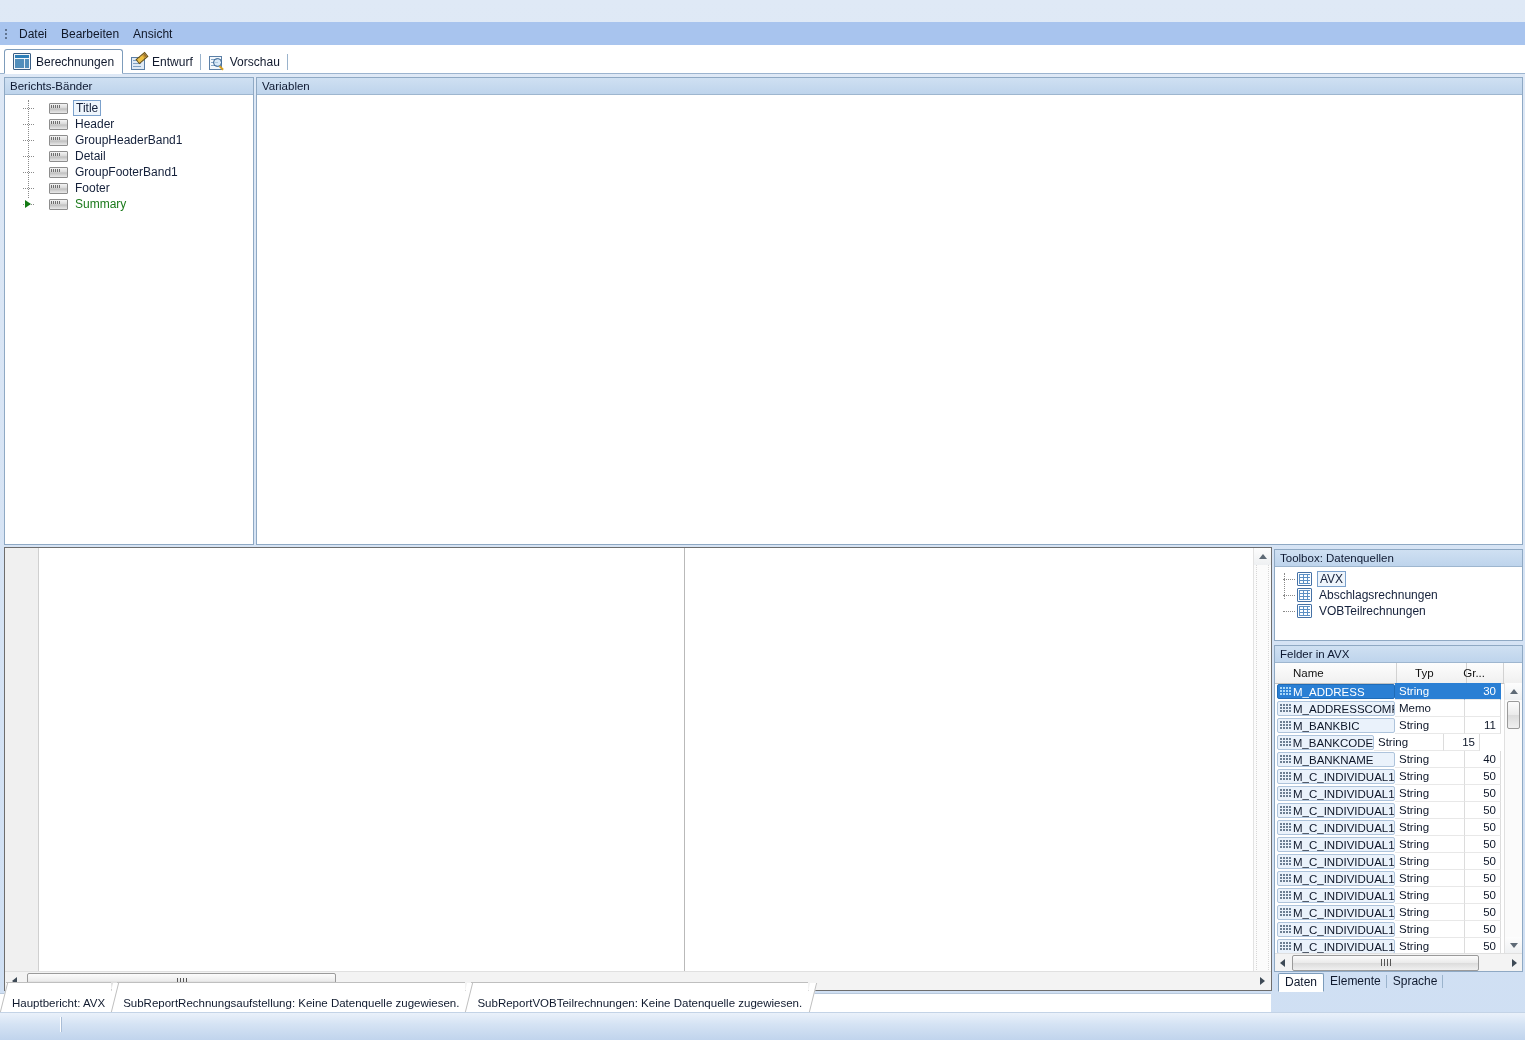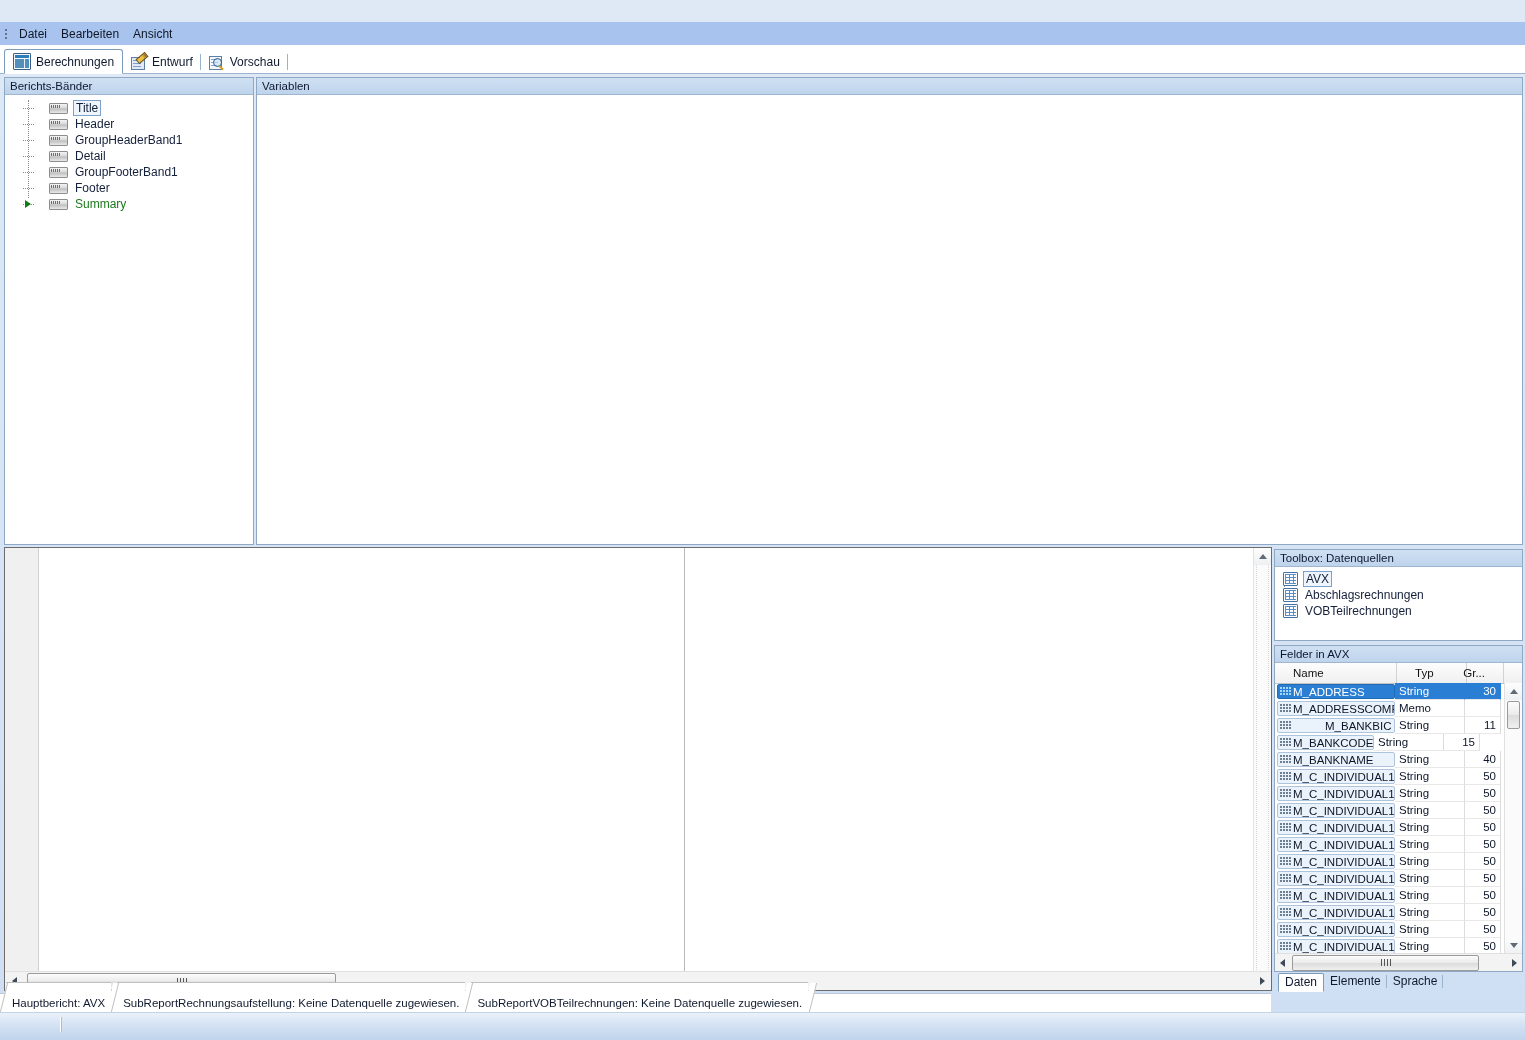--- a/index.html
+++ b/index.html
@@ -257,21 +257,21 @@
   }
   .thumb-grip { display: flex; gap: 2px; }
   .thumb-grip i { width: 1px; height: 7px; background: #555; display: block; }
   #canvas-htrack { flex: 1 1 auto; height: 17px; }
 
   
   #ds-panel { left: 1274px; top: 549px; width: 247px; height: 90px; }
   #ds-panel .panel-body { top: 17px; }
   .ds-row {
     display: flex; align-items: center; height: 16px; position: relative;
-    padding-left: 8px; font-size: 12px; color: #14203a; cursor: default;
+    padding-left: 22px; font-size: 12px; color: #14203a; cursor: default;
   }
   .ds-row .dash { position: absolute; left: 8px; top: 8px; width: 12px; border-top: 1px dotted #8a8a8a; }
   .ds-ic {
     width: 13px; height: 12px; margin-right: 5px; flex: 0 0 auto;
     border: 1px solid #4571a5; background: #fbfdff; position: relative; border-radius: 1px;
   }
   .ds-ic::before {
     content: ""; position: absolute; left: 1px; top: 1px; right: 1px; bottom: 1px;
     background:
       repeating-linear-gradient(to bottom, #5b8fc4 0 1px, transparent 1px 3px),
@@ -570,29 +570,29 @@
         </div>
         <div class="grid-row">
           <div class="gr-name" style="width:118px;">
               <span class="gr-handle"></span>
               <span>M_ADDRESSCOMPLETE</span>
             </div>
           <div class="gr-typ" style="width:70px;">Memo</div>
           <div class="gr-size" style="width:36px;"></div>
         </div>
         <div class="grid-row">
-          <div class="gr-name" style="width:118px;gap:32px;">
+          <div class="gr-name" style="width:118px;">
               <span class="gr-handle"></span>
               <span>M_BANKBIC</span>
             </div>
           <div class="gr-typ" style="width:70px;">String</div>
           <div class="gr-size" style="width:36px;">11</div>
         </div>
         <div class="grid-row">
-          <div class="gr-name" style="width:97px;">
+          <div class="gr-name" style="width:97px;justify-content:center;">
               <span class="gr-handle"></span>
               <span>M_BANKCODE</span>
             </div>
           <div class="gr-typ" style="width:70px;">String</div>
           <div class="gr-size" style="width:36px;">15</div>
         </div>
         <div class="grid-row">
           <div class="gr-name" style="width:118px;">
               <span class="gr-handle"></span>
               <span>M_BANKNAME</span>

